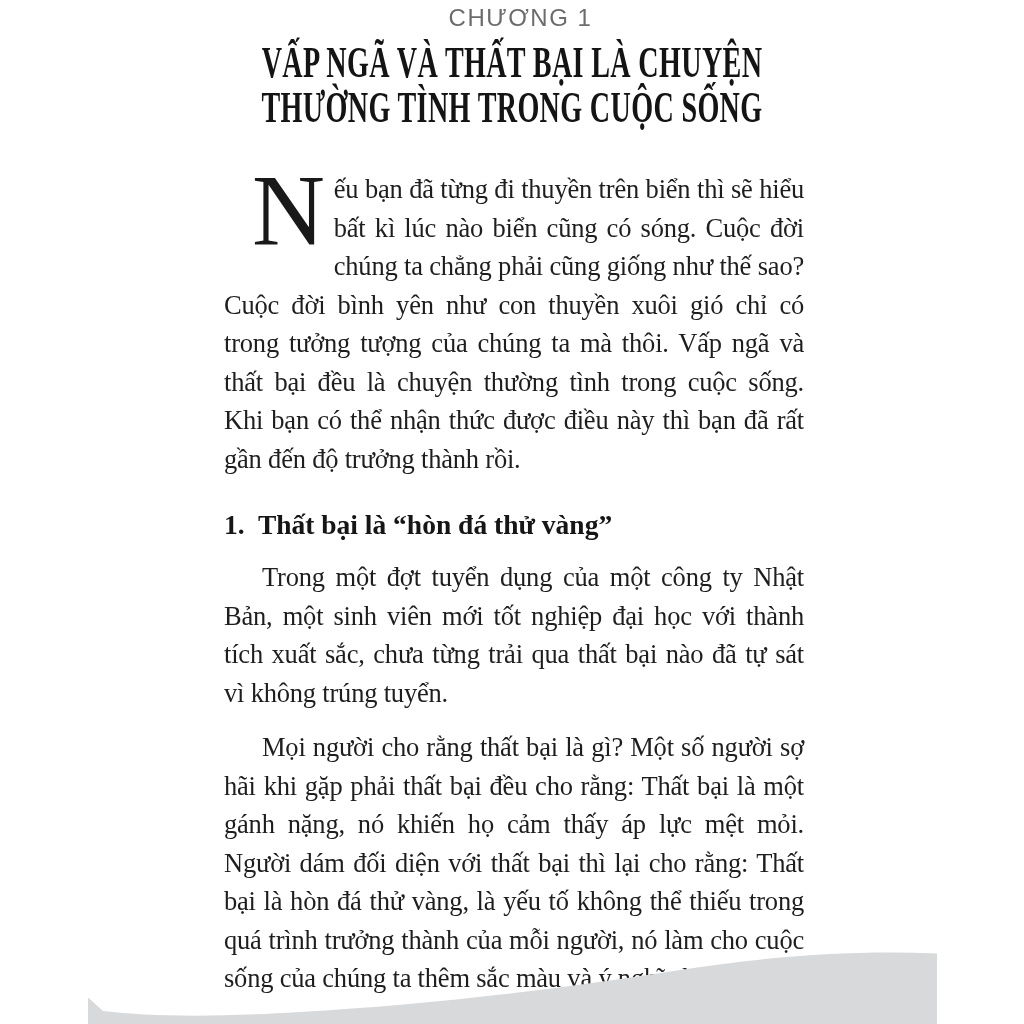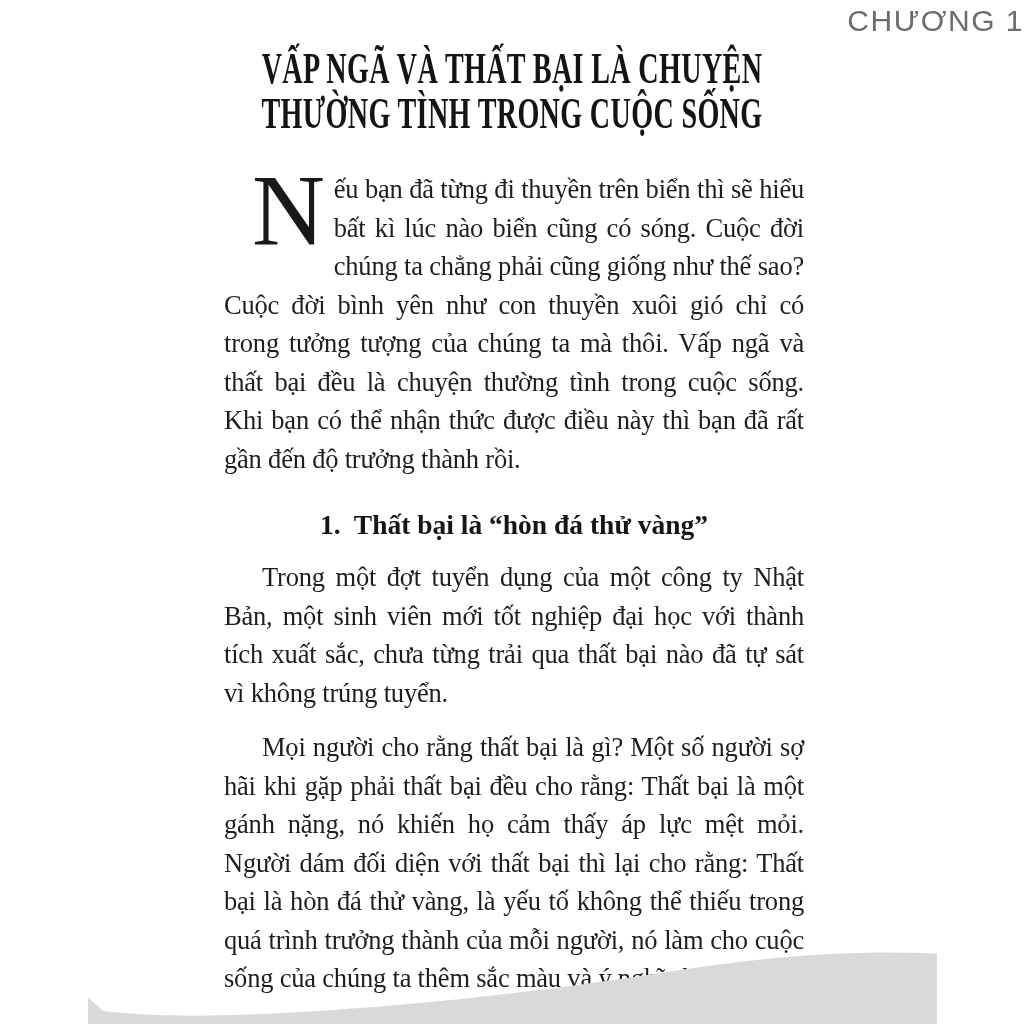--- a/index.html
+++ b/index.html
@@ -7,23 +7,23 @@
     position: relative;
     width: 1024px;
     height: 1024px;
     background: #ffffff;
     overflow: hidden;
     font-family: "Liberation Serif", "DejaVu Serif", serif;
     color: #1e1e1e;
   }
   .chapter-label {
     margin-top: 4px;
-    text-align: right;
+    text-align: center;
     font-family: "Liberation Sans", "DejaVu Sans", sans-serif;
-    font-size: 30px;
+    font-size: 24px;
     font-weight: 400;
     letter-spacing: 1.5px;
     color: #6b6c6e;
     padding-left: 17px;
   }
   .chapter-title {
     margin: 8px 0 0 0;
     text-align: center;
     font-family: "Liberation Serif", "DejaVu Serif", serif;
     font-size: 44px;
@@ -54,21 +54,21 @@
     font-weight: 400;
     color: #191919;
     margin: 3px 9px 0 28px;
   }
   .section-heading {
     margin: 31px 0 17px 0;
     font-size: 27.5px;
     line-height: 32px;
     font-weight: 700;
     color: #161616;
-    text-align: center;
+    text-align: left;
     letter-spacing: 0;
   }
   .para-indent { text-indent: 38px; }
   .page-curl {
     position: absolute;
     left: 0;
     bottom: 0;
     width: 1024px;
     height: 94px;
     display: block;

